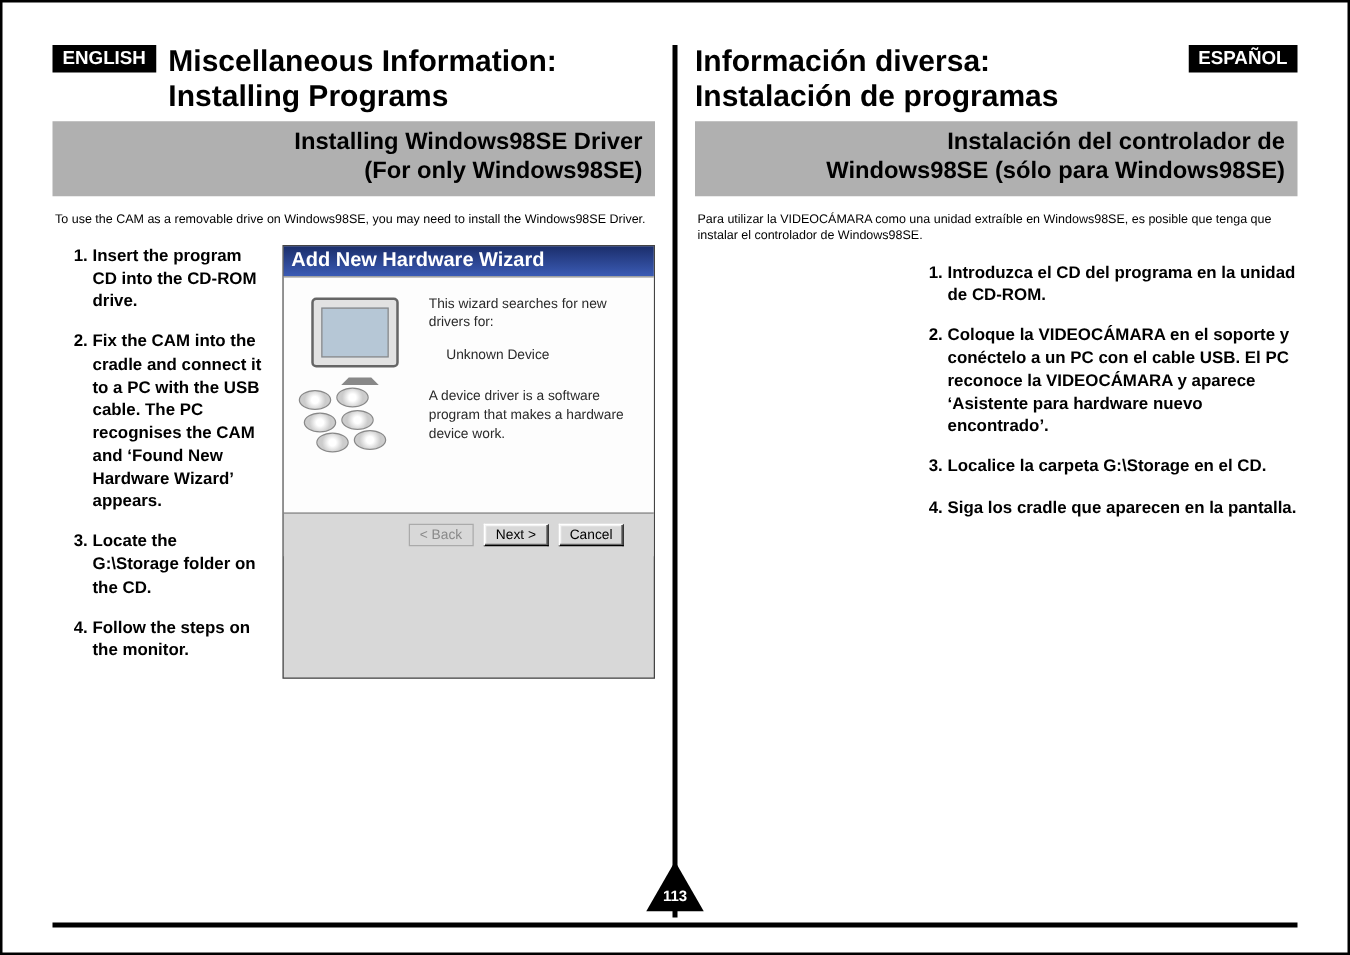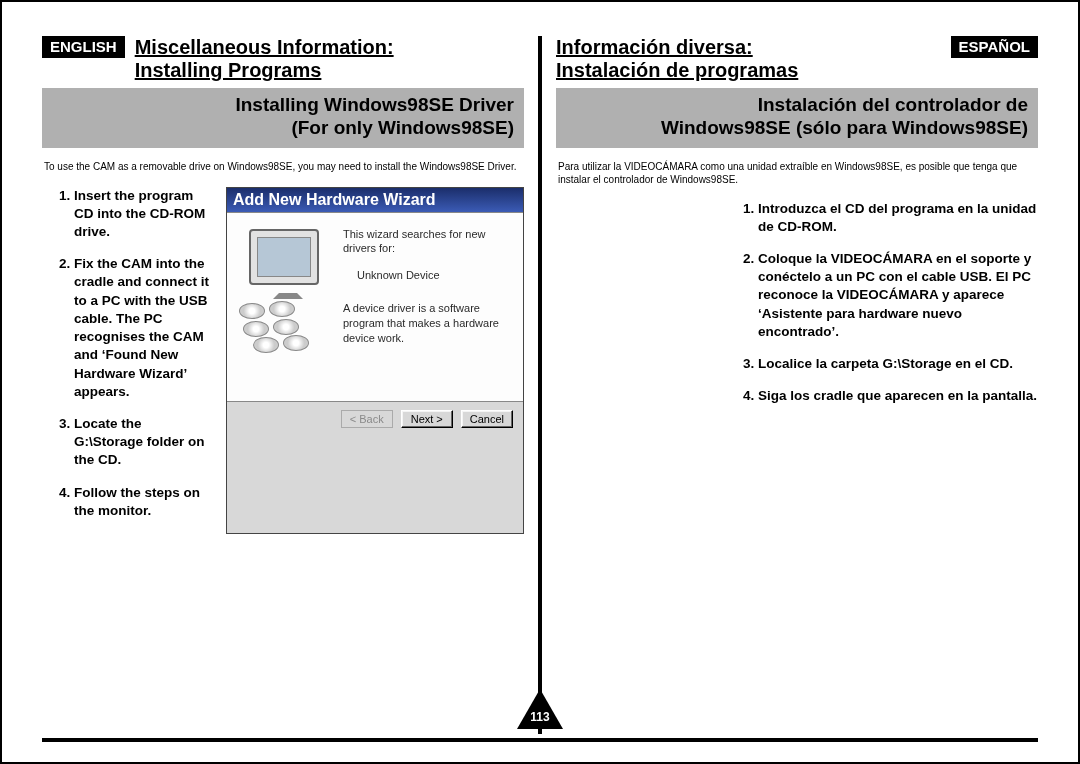--- a/index.html
+++ b/index.html
@@ -51,24 +51,23 @@
   }
   .lang-badge {
     background: #000;
     color: #fff;
     font-size: 15px;
     font-weight: 700;
     padding: 2px 8px 3px 8px;
     white-space: nowrap;
   }
   .main-title {
-    font-size: 20px;
+    font-size: 24px;
     font-weight: 700;
     line-height: 1.15;
-    text-decoration: underline;
   }
   .col.right .heading-row {
     justify-content: space-between;
   }
 
   .subhead {
     background: #b0b0b0;
     padding: 6px 10px 8px 10px;
     font-size: 19px;
     font-weight: 700;
@@ -167,21 +166,21 @@
     font-size: 11px;
     color: #2a2a2a;
     line-height: 1.35;
     padding-top: 4px;
   }
   .wizard-text .wt1 { margin-bottom: 12px; }
   .wizard-text .wt2 { margin: 0 0 18px 14px; }
   .wizard-buttons {
     background: #d8d8d8;
     border-top: 1px solid #888;
-    padding: 8px 10px;
+    padding: 8px 24px;
     display: flex;
     justify-content: flex-end;
     gap: 8px;
   }
   .wbtn {
     min-width: 52px;
     font-size: 11px;
     padding: 2px 8px;
     background: #d8d8d8;
     border: 1px solid #000;

